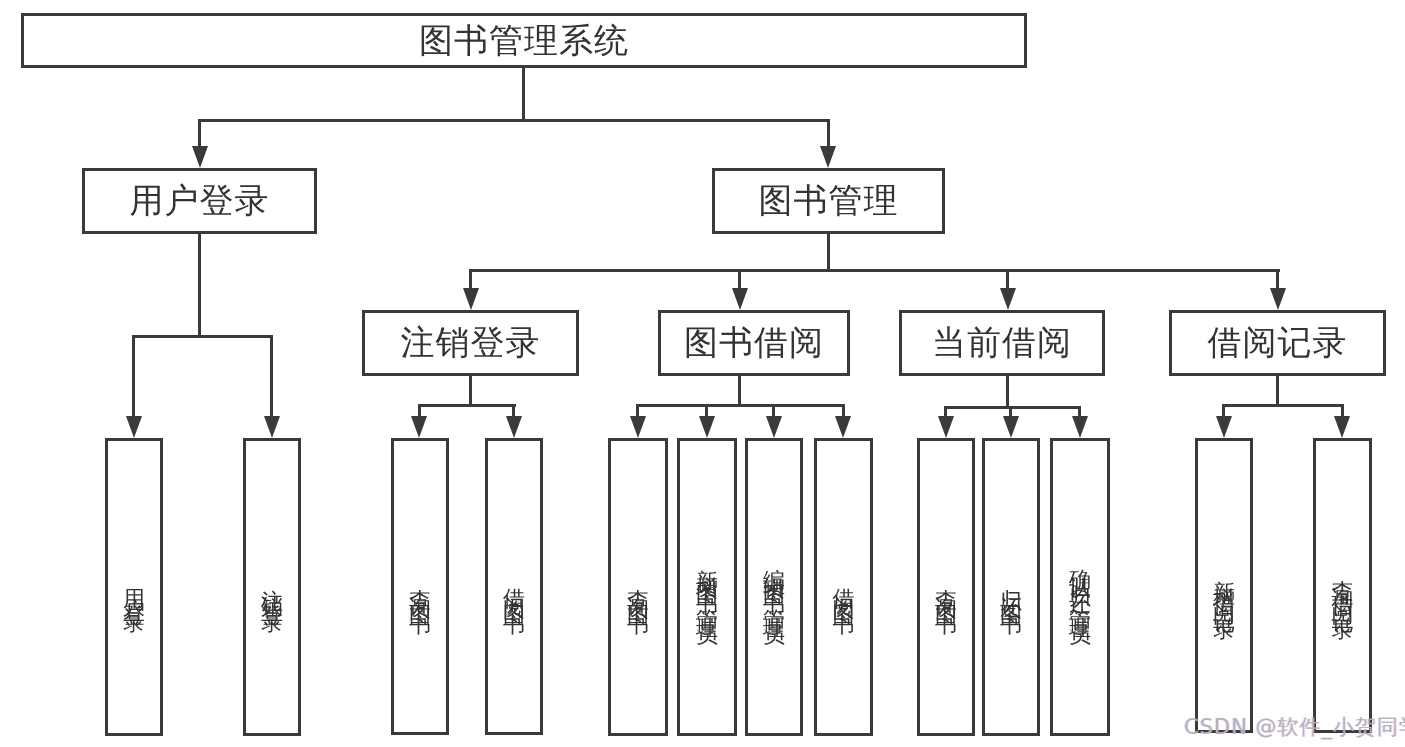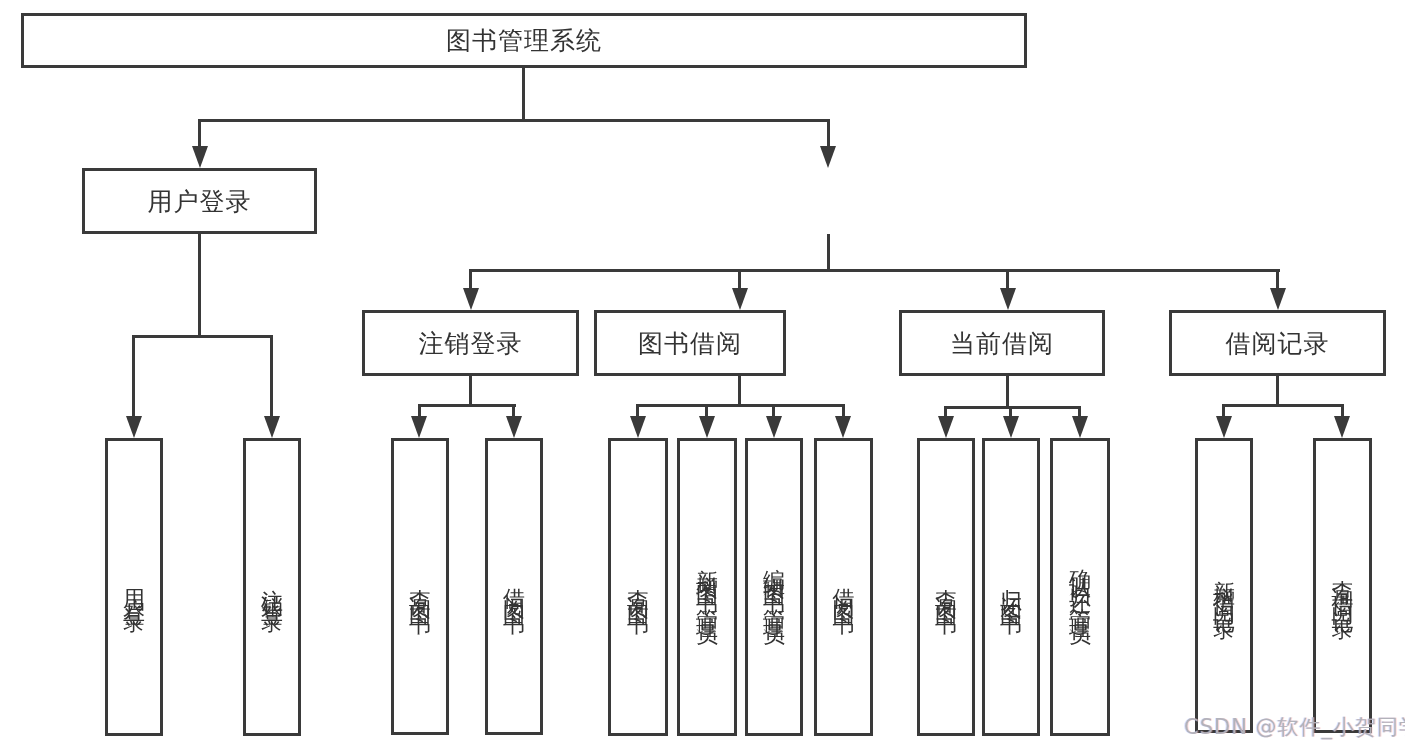--- a/index.html
+++ b/index.html
@@ -15,21 +15,21 @@
     position: absolute;
     background: #ffffff;
     border: 3px solid #3a3a3a;
     box-sizing: border-box;
     display: flex;
     align-items: center;
     justify-content: center;
     color: #333333;
   }
   .hbox .lbl {
-    font-size: 25px;
+    font-size: 34px;
     letter-spacing: 1px;
     white-space: nowrap;
   }
   .vbox .lbl {
     writing-mode: vertical-rl;
     text-orientation: mixed;
     font-size: 22px;
     letter-spacing: 8px;
     line-height: 1;
     white-space: nowrap;
@@ -69,20 +69,23 @@
   <div class="cl" style="left:522px; top:68px; width:3px; height:53px"></div>
   <div class="cl" style="left:198px; top:119px; width:632px; height:3px"></div>
   <div class="cl" style="left:198px; top:119px; width:3px; height:27px"></div>
   <div class="arrow" style="left:192px; top:146px"></div>
   <div class="cl" style="left:827px; top:119px; width:3px; height:27px"></div>
   <div class="arrow" style="left:820px; top:146px"></div>
 
   <div class="box hbox" style="left:82px; top:168px; width:235px; height:66px">
     <span class="lbl">用户登录</span>
   </div>
+  <div class="box hbox" style="left:712px; top:168px; width:233px; height:66px">
+    <span class="lbl">图书管理</span>
+  </div>
 
   <div class="cl" style="left:198px; top:234px; width:3px; height:103px"></div>
   <div class="cl" style="left:132px; top:335px; width:141px; height:3px"></div>
   <div class="cl" style="left:132px; top:335px; width:3px; height:81px"></div>
   <div class="arrow" style="left:126px; top:416px"></div>
   <div class="cl" style="left:270px; top:335px; width:3px; height:81px"></div>
   <div class="arrow" style="left:264px; top:416px"></div>
 
   <div class="cl" style="left:827px; top:234px; width:3px; height:38px"></div>
   <div class="cl" style="left:469px; top:269px; width:811px; height:3px"></div>
@@ -91,21 +94,21 @@
   <div class="cl" style="left:738px; top:269px; width:3px; height:19px"></div>
   <div class="arrow" style="left:732px; top:288px"></div>
   <div class="cl" style="left:1006px; top:269px; width:3px; height:19px"></div>
   <div class="arrow" style="left:1000px; top:288px"></div>
   <div class="cl" style="left:1276px; top:269px; width:3px; height:19px"></div>
   <div class="arrow" style="left:1270px; top:288px"></div>
 
   <div class="box hbox" style="left:362px; top:310px; width:217px; height:66px">
     <span class="lbl">注销登录</span>
   </div>
-  <div class="box hbox" style="left:594px; top:310px; width:192px; height:66px">
+  <div class="box hbox" style="left:658px; top:310px; width:192px; height:66px">
     <span class="lbl">图书借阅</span>
   </div>
   <div class="box hbox" style="left:899px; top:310px; width:206px; height:66px">
     <span class="lbl">当前借阅</span>
   </div>
   <div class="box hbox" style="left:1169px; top:310px; width:217px; height:66px">
     <span class="lbl">借阅记录</span>
   </div>
 
   <div class="cl" style="left:469px; top:376px; width:3px; height:30px"></div>

